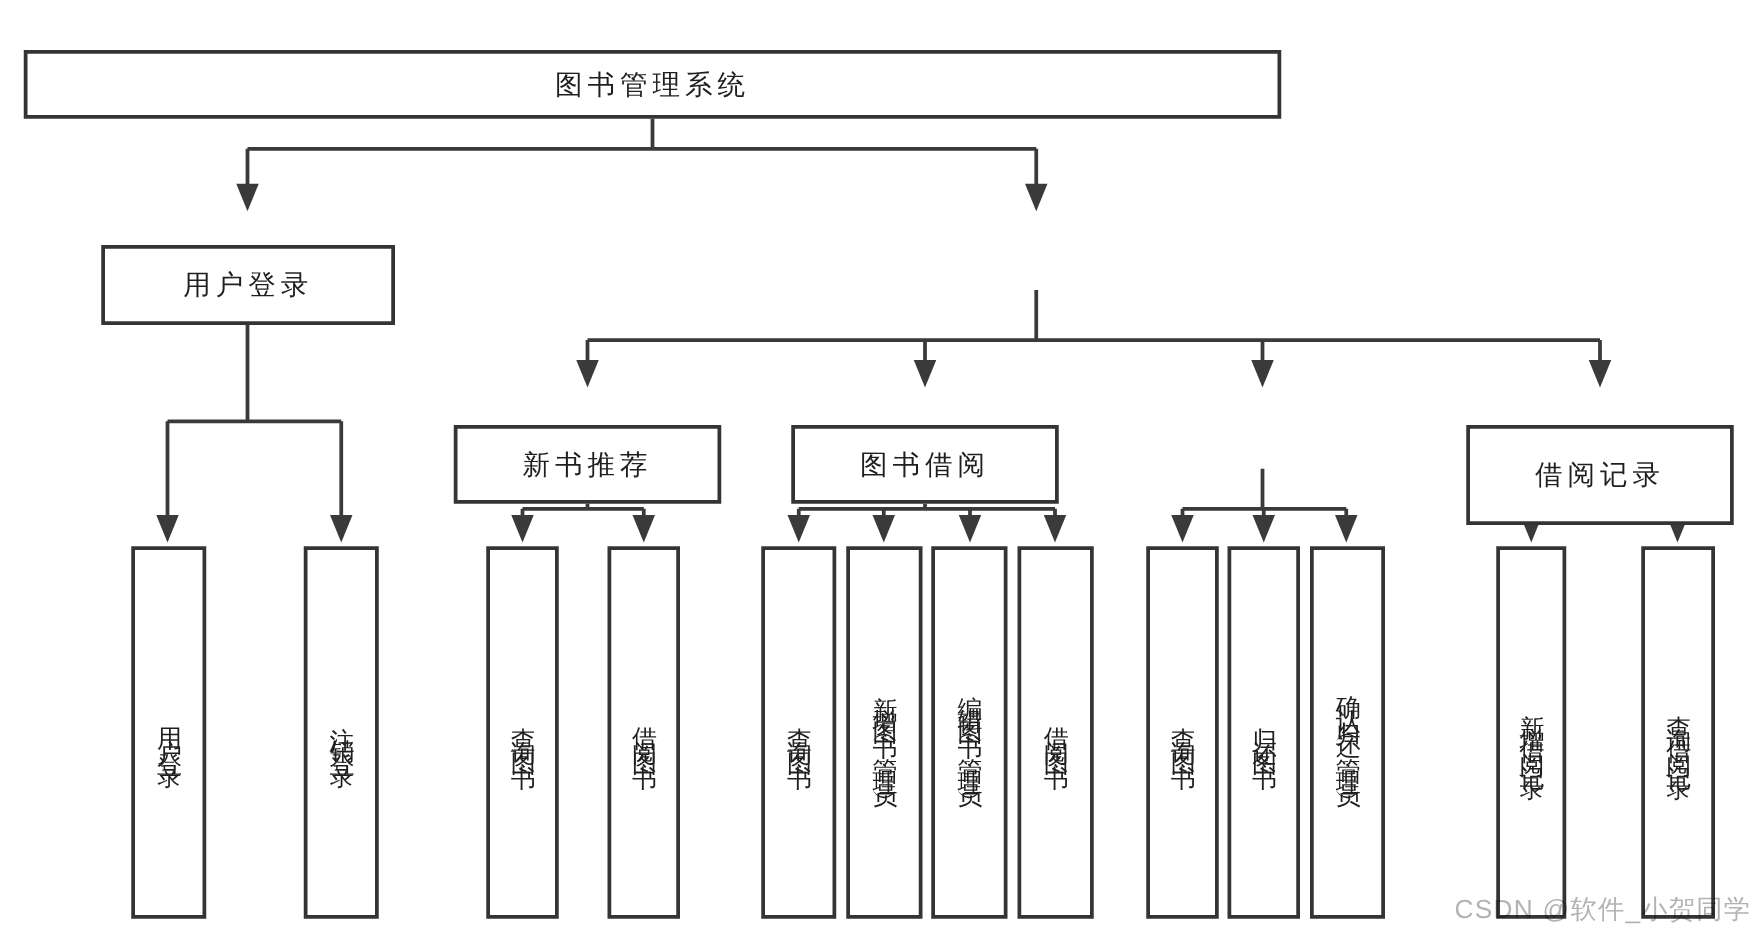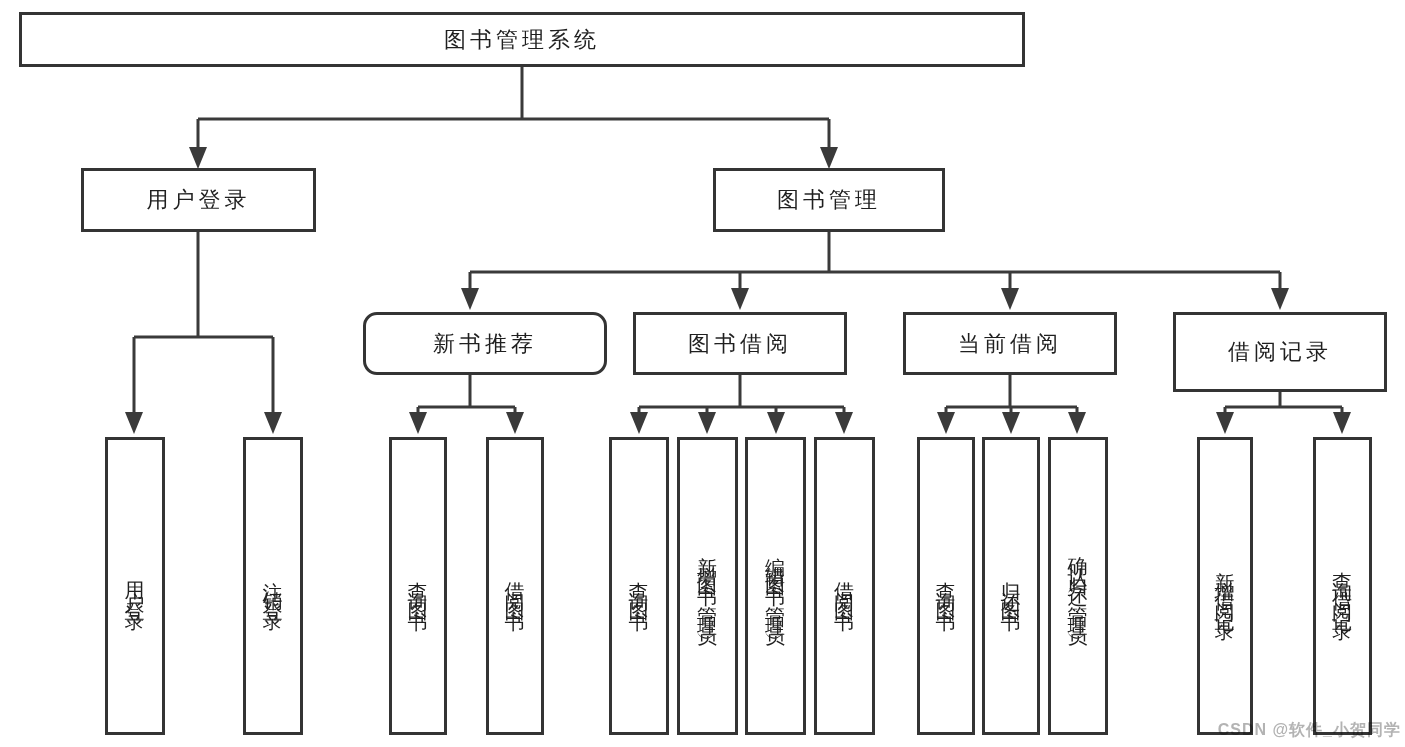--- a/index.html
+++ b/index.html
@@ -27,60 +27,59 @@
   .connectors polygon{fill:currentColor;stroke:none;}
   .box{
     position:absolute;
     box-sizing:border-box;
     background:var(--background);
     border:3px solid var(--box-border);
     display:flex;align-items:center;justify-content:center;
     text-align:center;
     z-index:2;
   }
-  .h-box{font-size:22px;letter-spacing:4px;line-height:1;}
+  .h-box{font-size:22px;letter-spacing:4px;line-height:1;margin-top:28px;}
   .v-box{
     writing-mode:vertical-rl;
     text-orientation:mixed;
     font-size:20px;
     letter-spacing:10px;
     line-height:1;
     top:437px;height:298px;
   }
   
   .n-root{left:19px;top:12px;width:1006px;height:55px;}
   .n-l1a{left:81px;top:168px;width:235px;height:64px;}
   .n-l1b{left:713px;top:168px;width:232px;height:64px;}
-  .n-l2a{left:363px;top:312px;width:244px;height:63px;border-radius:14px;}
+  .n-l2a{left:363px;top:312px;width:214px;height:63px;}
   .n-l2b{left:633px;top:312px;width:214px;height:63px;text-align:right;}
   .n-l2c{left:903px;top:312px;width:214px;height:63px;}
   .n-l2d{left:1173px;top:312px;width:214px;height:80px;}
   .f1{left:105px;width:60px;}
   .f2{left:243px;width:60px;}
   .f3{left:389px;width:58px;}
   .f4{left:486px;width:58px;}
   .f5{left:609px;width:60px;}
   .f6{left:677px;width:61px;}
   .f7{left:745px;width:61px;}
   .f8{left:814px;width:61px;}
   .f9{left:917px;width:58px;}
   .f10{left:982px;width:58px;}
   .f11{left:1048px;width:60px;}
   .f12{left:1197px;width:56px;}
   .f13{left:1313px;width:59px;}
   .watermark{
     position:absolute;
     right:4px;bottom:6px;
-    font-size:16px;
+    font-size:21px;
     letter-spacing:1px;
     color:var(--watermark);
     mix-blend-mode:multiply;
     z-index:5;
     white-space:nowrap;
-    font-weight:bold;
   }
 </style>
 </head>
 <body>
 
 <div class="stage">
 
   <svg class="connectors" viewBox="0 0 1405 747" xmlns="http://www.w3.org/2000/svg">
     <g>
       <path d="M522 67 V119 M198 119 H829 M198 119 V149 M829 119 V149"></path>
@@ -120,25 +119,23 @@
     <g>
       <path d="M1280 375 V407 M1225 407 H1342 M1225 407 V414 M1342 407 V414"></path>
       <polygon points="1216,412 1234,412 1225,434"></polygon>
       <polygon points="1333,412 1351,412 1342,434"></polygon>
     </g>
   </svg>
 
   <div class="box h-box n-root">图书管理系统</div>
 
   <div class="box h-box n-l1a">用户登录</div>
-  <div class="box h-box n-l1b">图书管理</div>
 
   <div class="box h-box n-l2a">新书推荐</div>
   <div class="box h-box n-l2b">图书借阅</div>
-  <div class="box h-box n-l2c">当前借阅</div>
   <div class="box h-box n-l2d">借阅记录</div>
 
   <div class="box v-box f1">用户登录</div>
   <div class="box v-box f2">注销登录</div>
 
   <div class="box v-box f3">查询图书</div>
   <div class="box v-box f4">借阅图书</div>
 
   <div class="box v-box f5">查询图书</div>
   <div class="box v-box f6">新增图书（管理员）</div>

